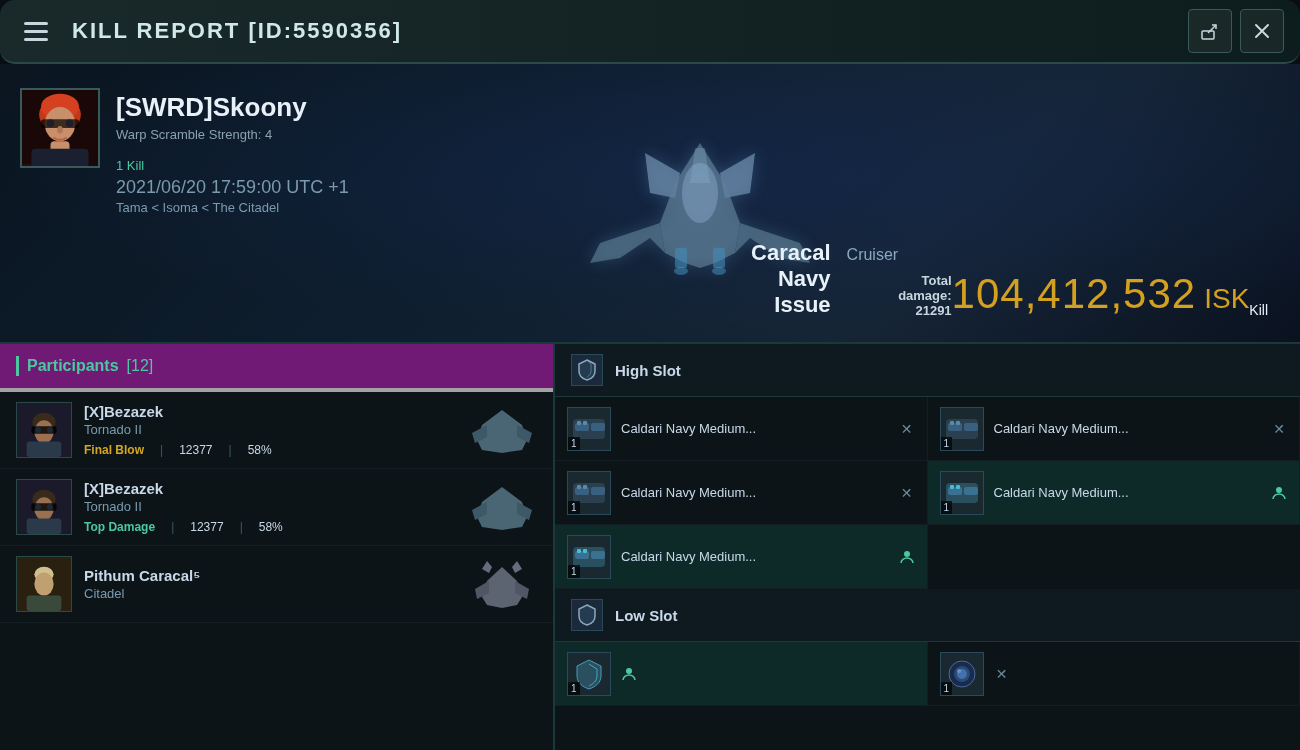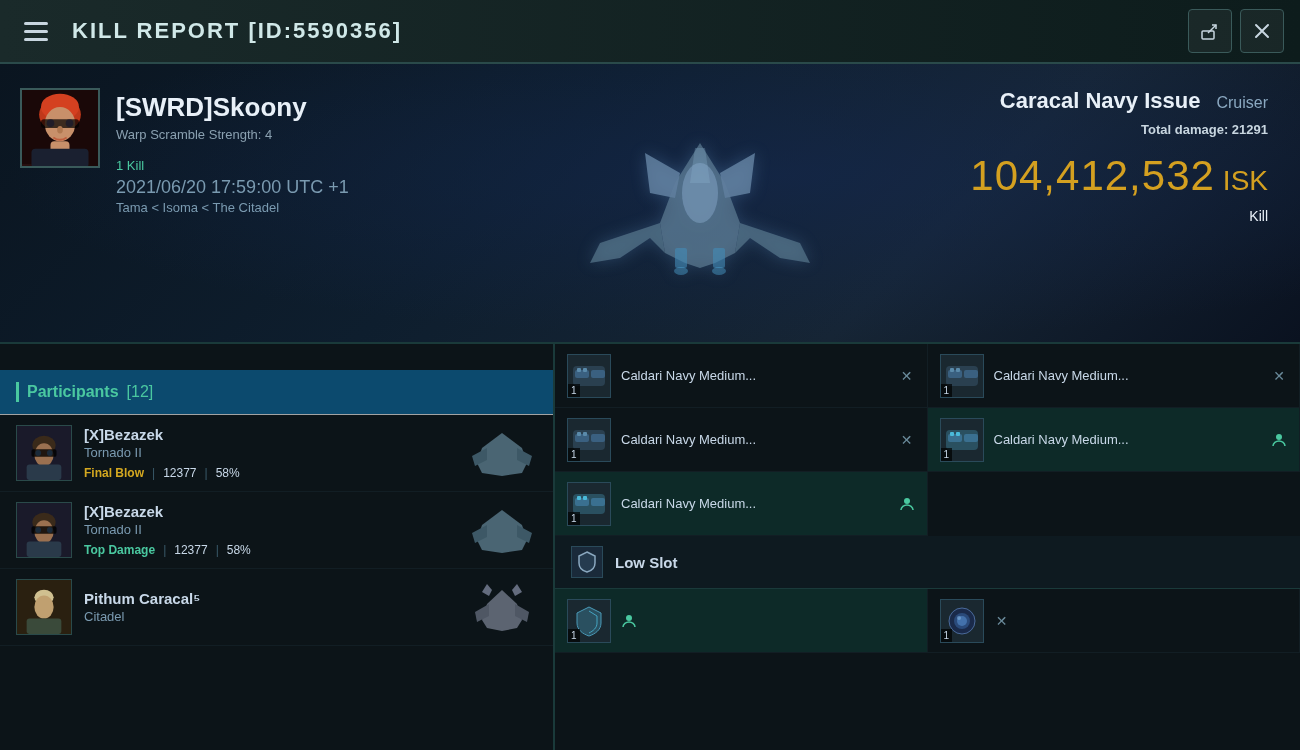--- a/index.html
+++ b/index.html
@@ -14,20 +14,21 @@
 
     
     .top-bar {
       display: flex;
       align-items: center;
       background: linear-gradient(90deg, #1a2a2a 0%, #0d1c1c 100%);
       border-bottom: 2px solid #2a4a4a;
       height: 64px;
       padding: 0 16px;
       gap: 16px;
+      border-radius: 15px;
     }
     .hamburger-icon {
       display: flex;
       flex-direction: column;
       gap: 5px;
       cursor: pointer;
       padding: 8px;
     }
     .hamburger-icon span {
       display: block;
@@ -138,23 +139,23 @@
       display: flex;
       align-items: center;
       justify-content: center;
       z-index: 1;
     }
 
     
     .hero-right {
       width: 380px;
       display: flex;
-      flex-direction: column;
+      flex-direction: row;
       align-items: flex-end;
-      justify-content: flex-start;
+      justify-content: flex-end;
       padding: 24px 32px;
       z-index: 1;
     }
     .ship-class {
       font-size: 22px;
       font-weight: bold;
       color: #e8f0f8;
       text-align: right;
     }
     .ship-type {
@@ -202,24 +203,23 @@
     .participants-panel {
       width: 555px;
       background: #0c1418;
       border-right: 2px solid #1a3a3a;
       overflow-y: auto;
     }
     .panel-header {
       display: flex;
       align-items: center;
       padding: 12px 16px;
-      background: #0c4a6e;
-      border-bottom: 1px solid #a3a3a3;
+      background: #701a75;
+      border-bottom: 4px solid #a3a3a3;
       gap: 8px;
-      margin-top: 26px;
     }
     .panel-header-bar {
       width: 3px;
       height: 20px;
       background: #4ac8a0;
     }
     .panel-title {
       font-size: 16px;
       font-weight: bold;
       color: #4ac8a0;
@@ -266,21 +266,21 @@
       color: #c8d8e8;
       margin-bottom: 2px;
     }
     .participant-ship {
       font-size: 13px;
       color: #7a9ab0;
     }
     .participant-stats {
       display: flex;
       align-items: center;
-      gap: 8px;
+      gap: 16px;
       margin-top: 6px;
     }
     .stat-label-gold {
       color: #d4a820;
       font-size: 12px;
       font-weight: bold;
     }
     .stat-label-teal {
       color: #4ac8a0;
       font-size: 12px;
@@ -612,20 +612,29 @@
             <path d="M25 8 L20 2 L15 10 L22 14" fill="#7a8298"></path>
             <path d="M45 8 L50 2 L55 10 L48 14" fill="#7a8298"></path>
           </g>
         </svg>
       </div>
     </div>
   </div>
 
   <div class="slots-panel">
 
+    <div class="slot-section-header">
+      <div class="slot-icon">
+        <svg width="20" height="22" viewBox="0 0 20 22">
+          <path d="M10 1 L18 5 L18 12 C18 17 14 20 10 21 C6 20 2 17 2 12 L2 5 Z" stroke="#8aa8c0" stroke-width="1.5" fill="rgba(100,160,200,0.15)"></path>
+          <path d="M10 1 L14 5 L14 12 C14 15 12 17 10 18" stroke="#8aa8c0" stroke-width="0.5" fill="none"></path>
+        </svg>
+      </div>
+      <span class="slot-section-title">High Slot</span>
+    </div>
 
     <div class="slots-grid">
 
       <div class="slot-item">
         <div class="slot-item-icon">
           <svg width="36" height="36" viewBox="0 0 36 36">
             <rect x="2" y="8" width="32" height="20" rx="4" fill="#2a4050"></rect>
             <rect x="4" y="12" width="14" height="8" rx="2" fill="#3a6080"></rect>
             <rect x="20" y="12" width="14" height="8" rx="2" fill="#3a6080"></rect>
             <rect x="6" y="10" width="4" height="4" rx="1" fill="#5a8aaa"></rect>

